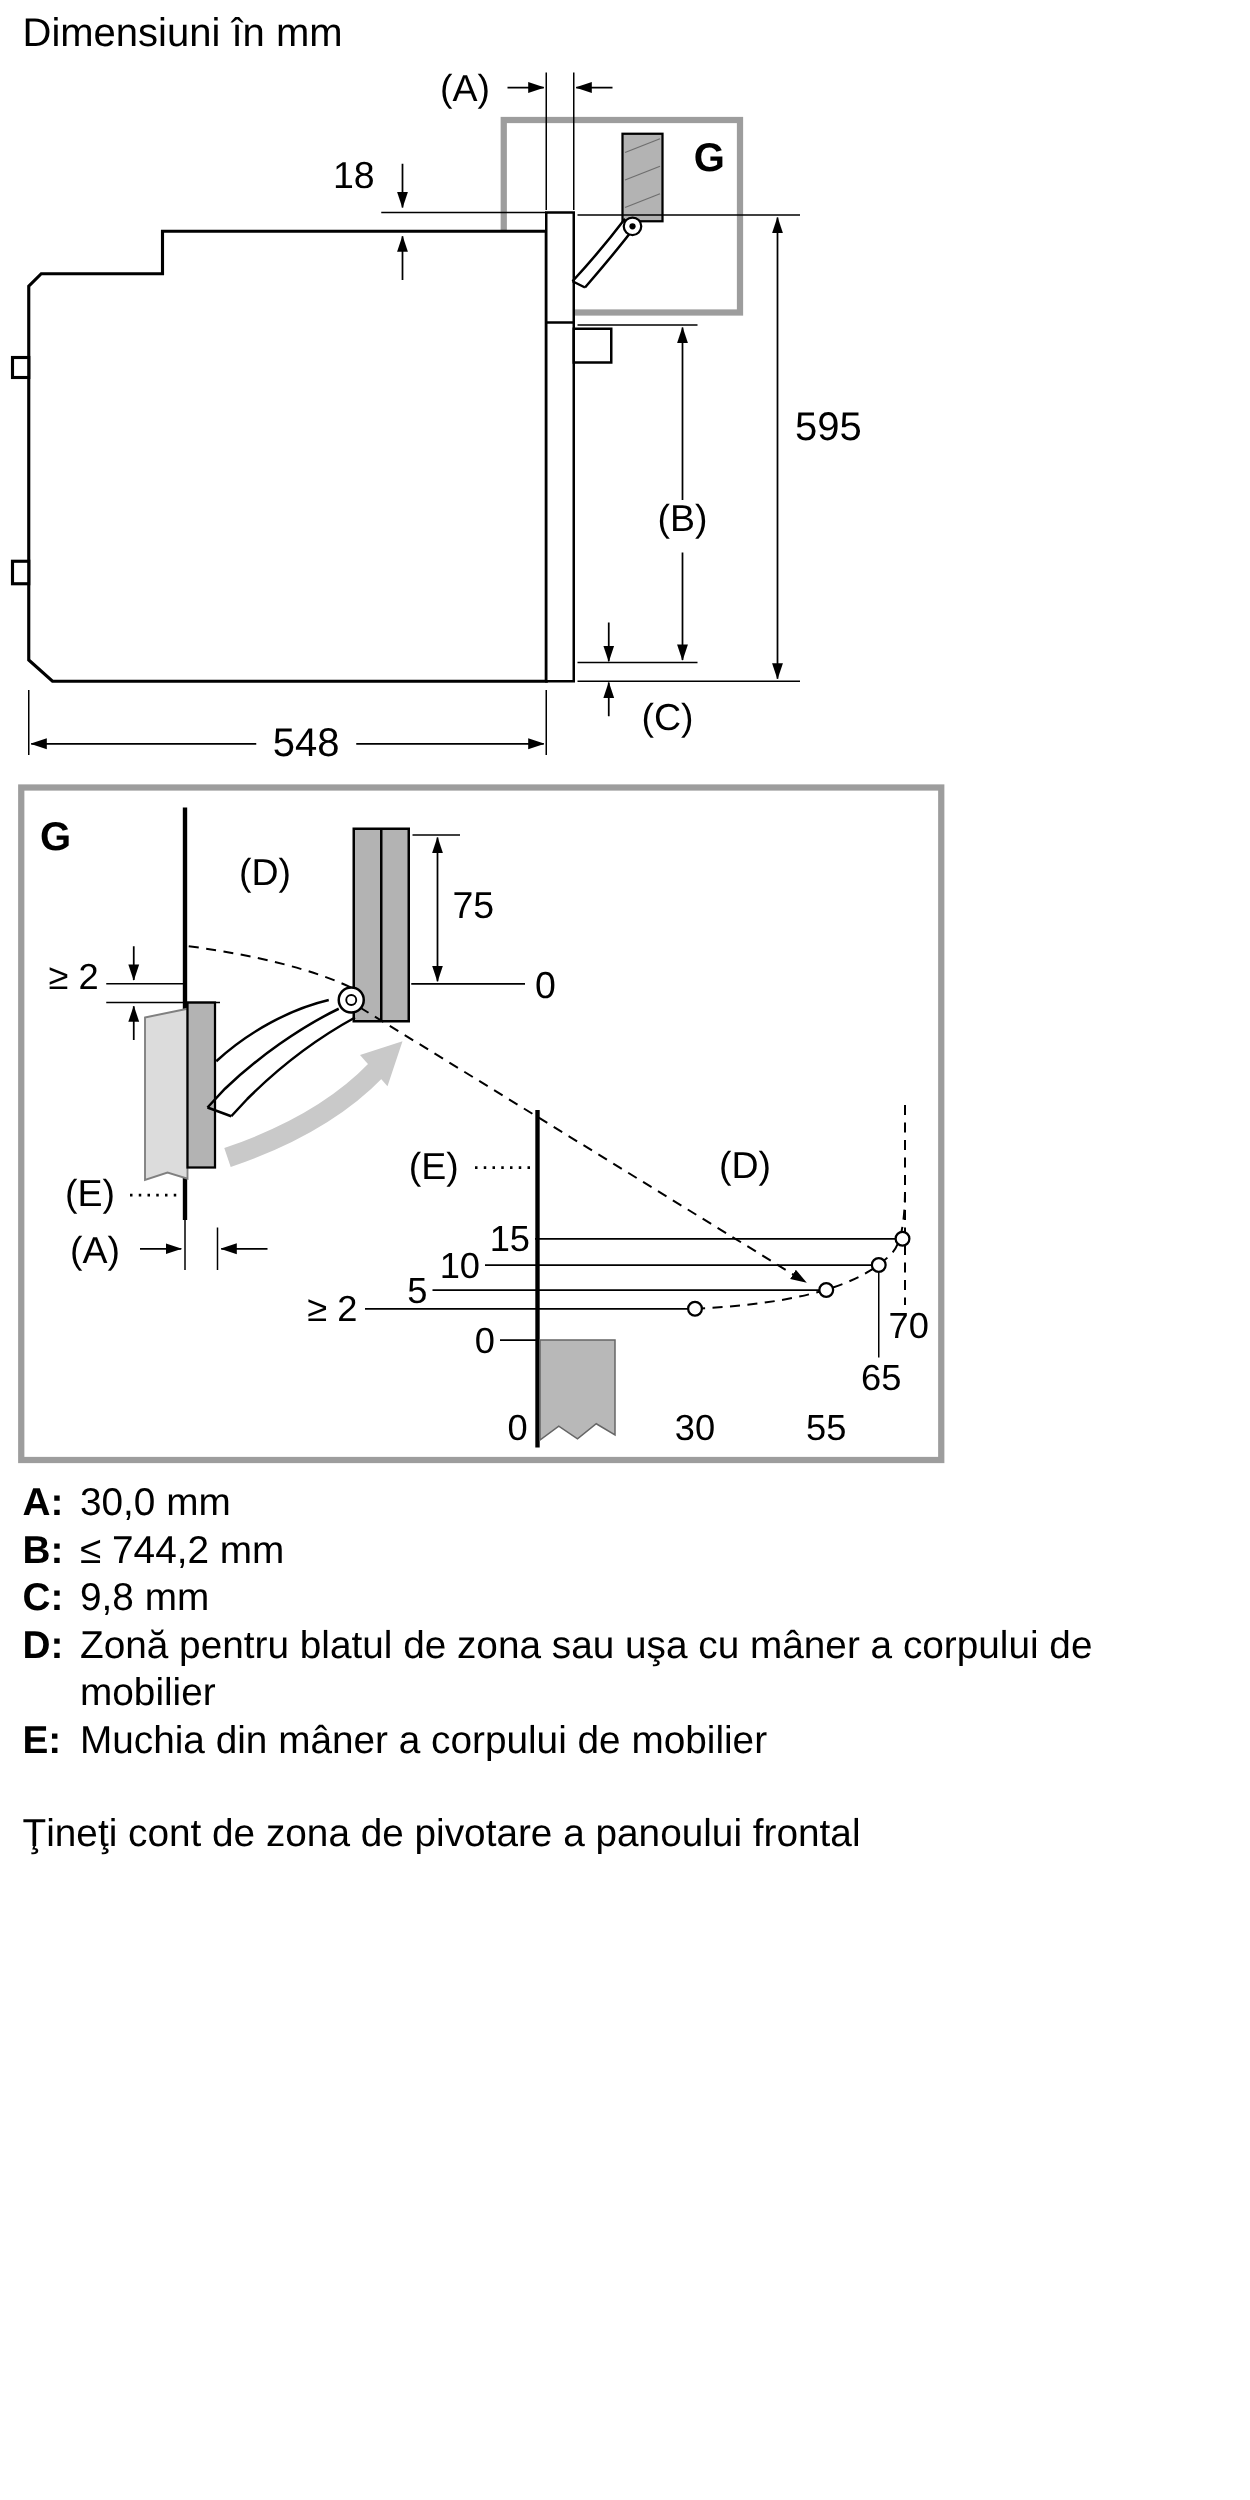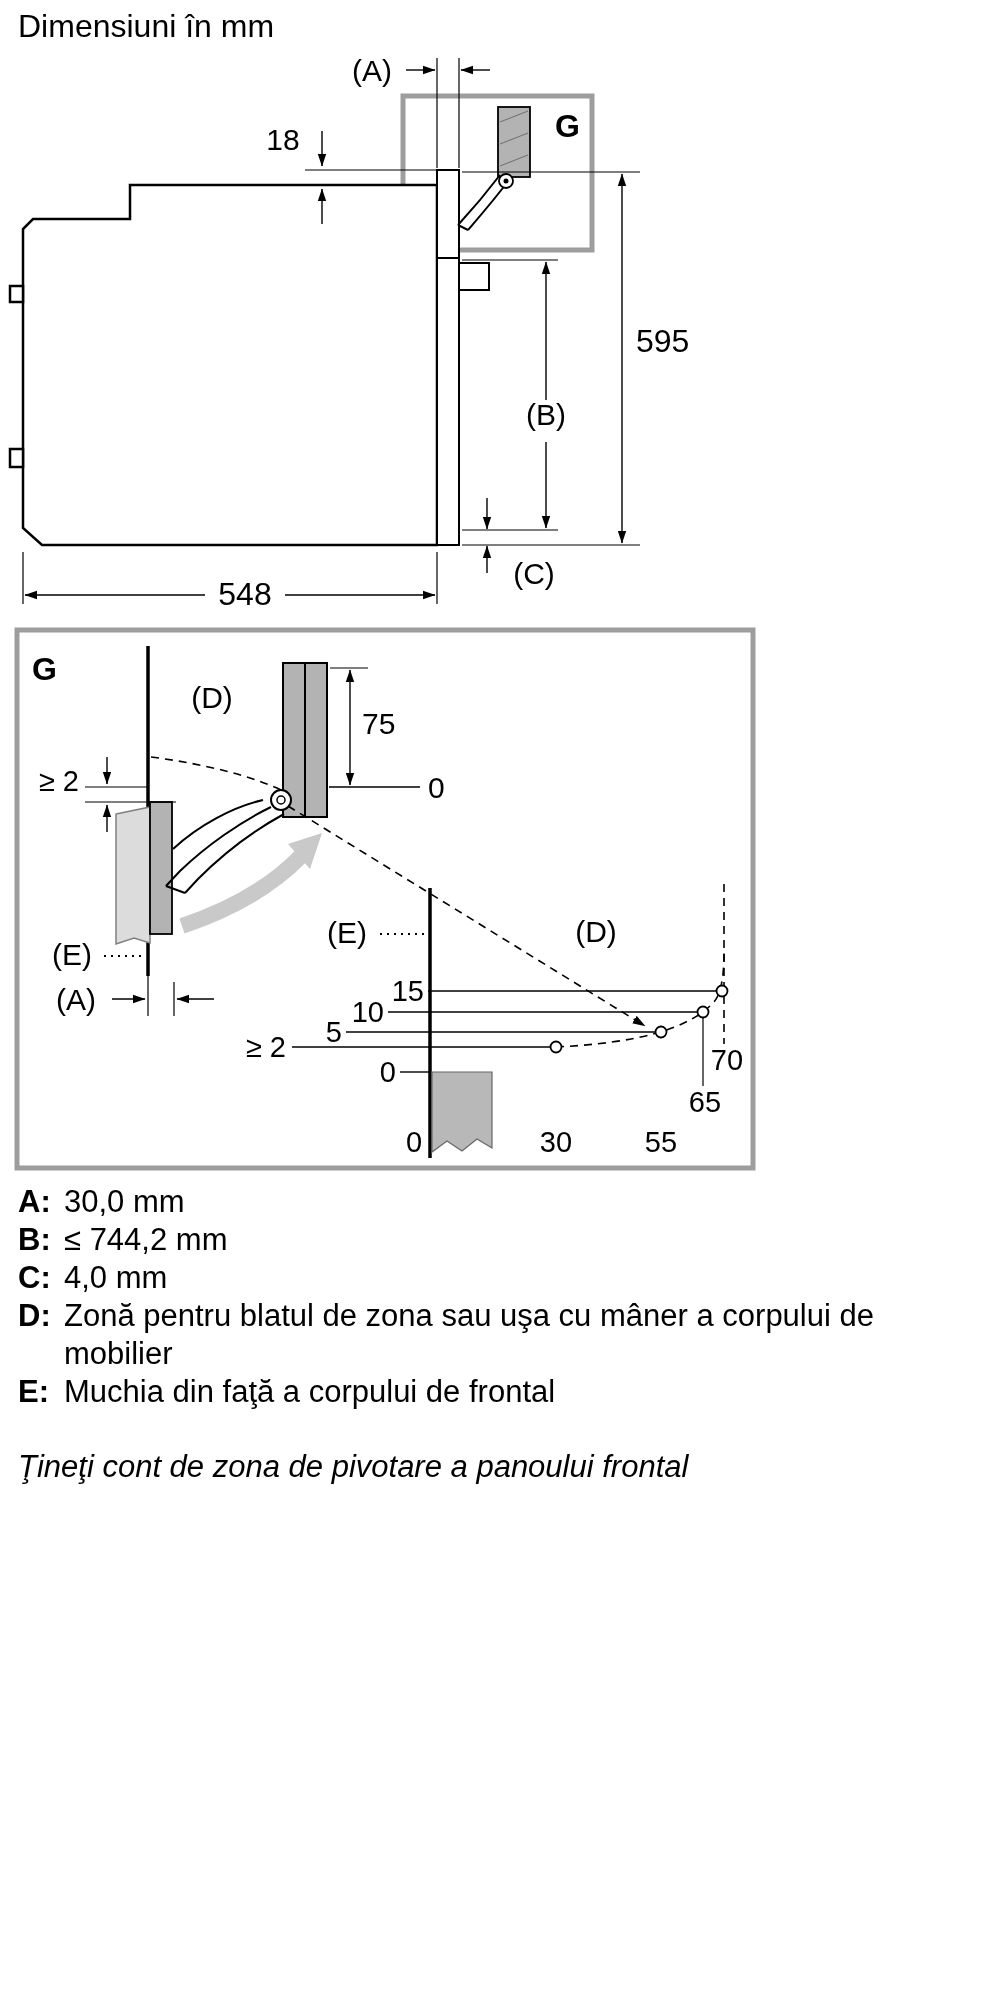--- a/index.html
+++ b/index.html
@@ -14,21 +14,21 @@
   .ol{stroke:#000;stroke-width:2.5;fill:#fff}
   .ln{stroke:#000;stroke-width:2;fill:none}
   .thick{stroke:#000;stroke-width:3.5;fill:none}
   .dim{stroke:#000;stroke-width:1.4;fill:none}
   .ext{stroke:#000;stroke-width:1.2;fill:none}
   .dash{stroke:#000;stroke-width:1.6;fill:none;stroke-dasharray:8 6}
   .dots{stroke:#000;stroke-width:2.2;fill:none;stroke-dasharray:2 5}
   .legend{position:absolute;left:18px;top:1183px;width:900px;font-size:31px;line-height:38px;}
   .legend-row{display:grid;grid-template-columns:46px 1fr;}
   .lk{font-weight:700;}
-  .note{position:absolute;left:18px;top:1448px;width:740px;font-size:31px;line-height:38px;font-style:italic;}
+  .note{position:absolute;left:18px;top:1448px;width:740px;font-size:31px;line-height:38px;}
 </style>
 </head>
 <body>
 
 <div class="page">
 
   <div class="title">Dimensiuni în mm</div>
 
   <svg id="svg-main" width="1000" height="575" viewBox="0 50 1000 575">
     <defs>
@@ -213,27 +213,27 @@
     <div class="legend-row">
       <span class="lk">A:</span>
       <span class="lv">30,0 mm</span>
     </div>
     <div class="legend-row">
       <span class="lk">B:</span>
       <span class="lv">≤ 744,2 mm</span>
     </div>
     <div class="legend-row">
       <span class="lk">C:</span>
-      <span class="lv">4,0 mm</span>
+      <span class="lv">9,8 mm</span>
     </div>
     <div class="legend-row">
       <span class="lk">D:</span>
       <span class="lv">Zonă pentru blatul de zona sau uşa cu mâner a corpului de mobilier</span>
     </div>
     <div class="legend-row">
       <span class="lk">E:</span>
-      <span class="lv">Muchia din faţă a corpului de frontal</span>
+      <span class="lv">Muchia din mâner a corpului de mobilier</span>
     </div>
   </div>
 
   <div class="note">Ţineţi cont de zona de pivotare a panoului frontal</div>
 
 </div>
 
 </body></html>

